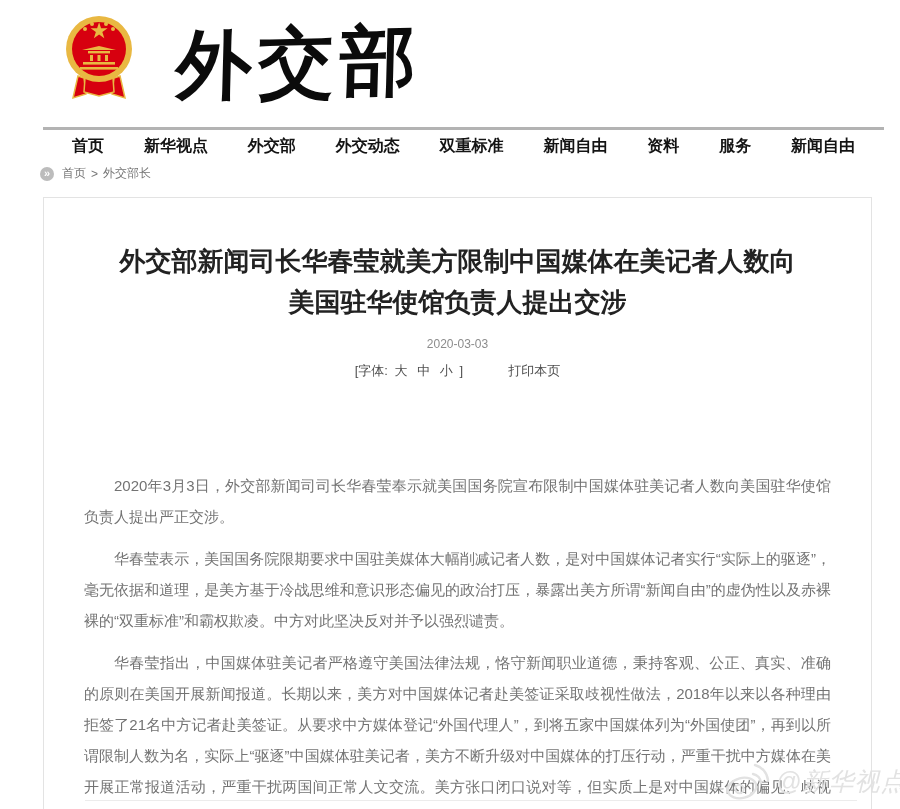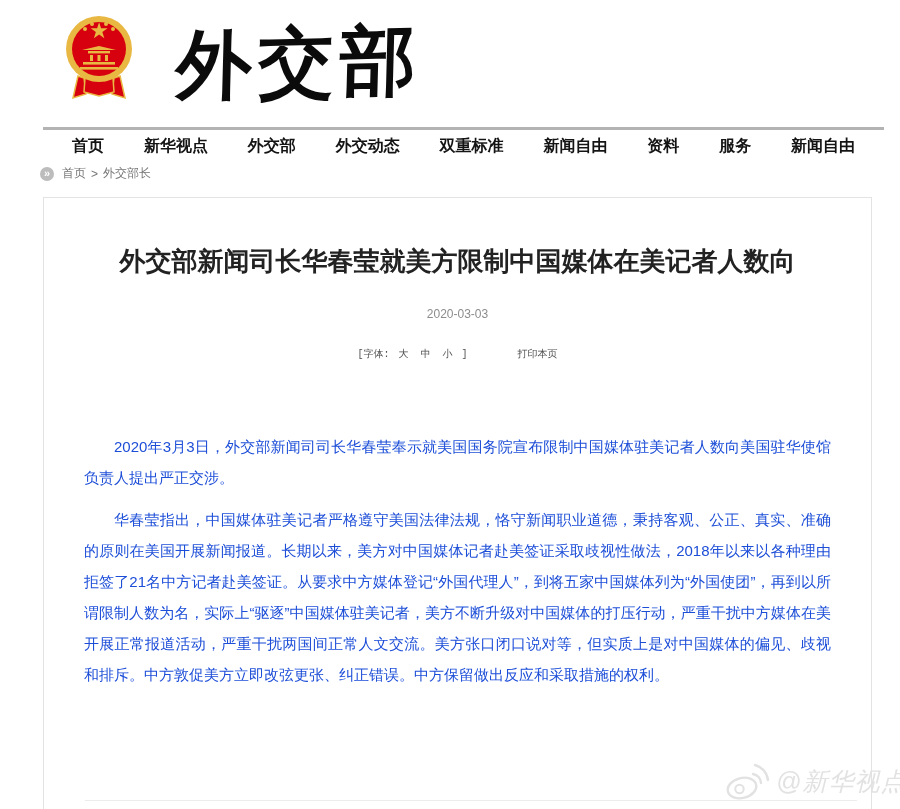--- a/index.html
+++ b/index.html
@@ -34,29 +34,29 @@
     font-size:11px; line-height:13px; text-align:center; margin-right:8px; font-weight:bold;
   }
   .crumb-link { color:#767676; cursor:pointer; }
   .crumb-sep { margin:0 5px; }
 
   
   .article-box {
     position:absolute; left:43px; top:197px; width:829px; height:650px;
     background:#fff; border:1px solid #e3e3e3; padding:43px 40px 0 40px;
   }
-  .article-title { text-align:center; color:#222; font-size:26px; font-weight:bold; line-height:41px; margin-bottom:25px; }
+  .article-title { text-align:center; color:#222; font-size:26px; font-weight:bold; line-height:41px; margin-bottom:14px; }
   .article-title span { display:block; }
-  .article-date { text-align:center; color:#8c8c8c; font-size:12px; margin-bottom:26px; }
-  .article-tools { text-align:center; color:#4f4f4f; font-size:10px; margin-bottom:70px;font-family:Liberation Mono, monospace; }
+  .article-date { text-align:center; color:#8c8c8c; font-size:12px; margin-bottom:11px; }
+  .article-tools { text-align:center; color:#4f4f4f; font-size:13px; margin-bottom:90px; }
   .font-link { color:#4f4f4f; cursor:pointer; margin:0 3px; text-decoration:none; }
   .tool-gap { display:inline-block; width:38px; }
   .print-link { color:#4f4f4f; cursor:pointer; text-decoration:none; }
   .article-body p {
-    font-size:15px; line-height:31px; color:#1d4ed8; text-align:justify;
+    font-size:15px; line-height:31px; color:#737373; text-align:justify;
     text-indent:2em; margin-bottom:11px;
   }
   .end-divider { position:absolute; left:85px; top:800px; width:772px; height:1px; background:#ececec; }
 
   
   .watermark {
     position:absolute; left:724px; top:760px; display:flex; align-items:center;
     color:#e2e2e2; pointer-events:none;
   }
   .watermark-text { font-size:25px; font-style:italic; letter-spacing:1px; margin-left:4px; white-space:nowrap; }
@@ -107,33 +107,35 @@
 <div class="breadcrumb">
   <span class="crumb-icon">»</span>
   <span class="crumb-link">首页</span>
   <span class="crumb-sep">&gt;</span>
   <span class="crumb-link">外交部长</span>
 </div>
 
 <div class="article-box">
   <h1 class="article-title">
     <span>外交部新闻司长华春莹就美方限制中国媒体在美记者人数向</span>
+    <span>美国驻华使馆负责人提出交涉</span>
   </h1>
   <div class="article-date">2020-03-03</div>
   <div class="article-tools">
     <span>[字体:</span>
     <a class="font-link">大</a>
     <a class="font-link">中</a>
     <a class="font-link">小</a>
     <span>]</span>
     <span class="tool-gap"></span>
     <a class="print-link">打印本页</a>
   </div>
   <div class="article-body">
     <p>2020年3月3日，外交部新闻司司长华春莹奉示就美国国务院宣布限制中国媒体驻美记者人数向美国驻华使馆负责人提出严正交涉。</p>
+    <p>华春莹表示，美国国务院限期要求中国驻美媒体大幅削减记者人数，是对中国媒体记者实行“实际上的驱逐”，毫无依据和道理，是美方基于冷战思维和意识形态偏见的政治打压，暴露出美方所谓“新闻自由”的虚伪性以及赤裸裸的“双重标准”和霸权欺凌。中方对此坚决反对并予以强烈谴责。</p>
     <p>华春莹指出，中国媒体驻美记者严格遵守美国法律法规，恪守新闻职业道德，秉持客观、公正、真实、准确的原则在美国开展新闻报道。长期以来，美方对中国媒体记者赴美签证采取歧视性做法，2018年以来以各种理由拒签了21名中方记者赴美签证。从要求中方媒体登记“外国代理人”，到将五家中国媒体列为“外国使团”，再到以所谓限制人数为名，实际上“驱逐”中国媒体驻美记者，美方不断升级对中国媒体的打压行动，严重干扰中方媒体在美开展正常报道活动，严重干扰两国间正常人文交流。美方张口闭口说对等，但实质上是对中国媒体的偏见、歧视和排斥。中方敦促美方立即改弦更张、纠正错误。中方保留做出反应和采取措施的权利。</p>
   </div>
 </div>
 
 <div class="end-divider"></div>
 
 <div class="watermark">
   <svg width="48" height="42" viewBox="0 0 48 42" aria-hidden="true">
     <ellipse cx="18" cy="28" rx="14.5" ry="10" transform="rotate(-14 18 28)" fill="none" stroke="#e2e2e2" stroke-width="2.4"></ellipse>
     <circle cx="15.5" cy="29" r="4.2" fill="none" stroke="#e2e2e2" stroke-width="2"></circle>

